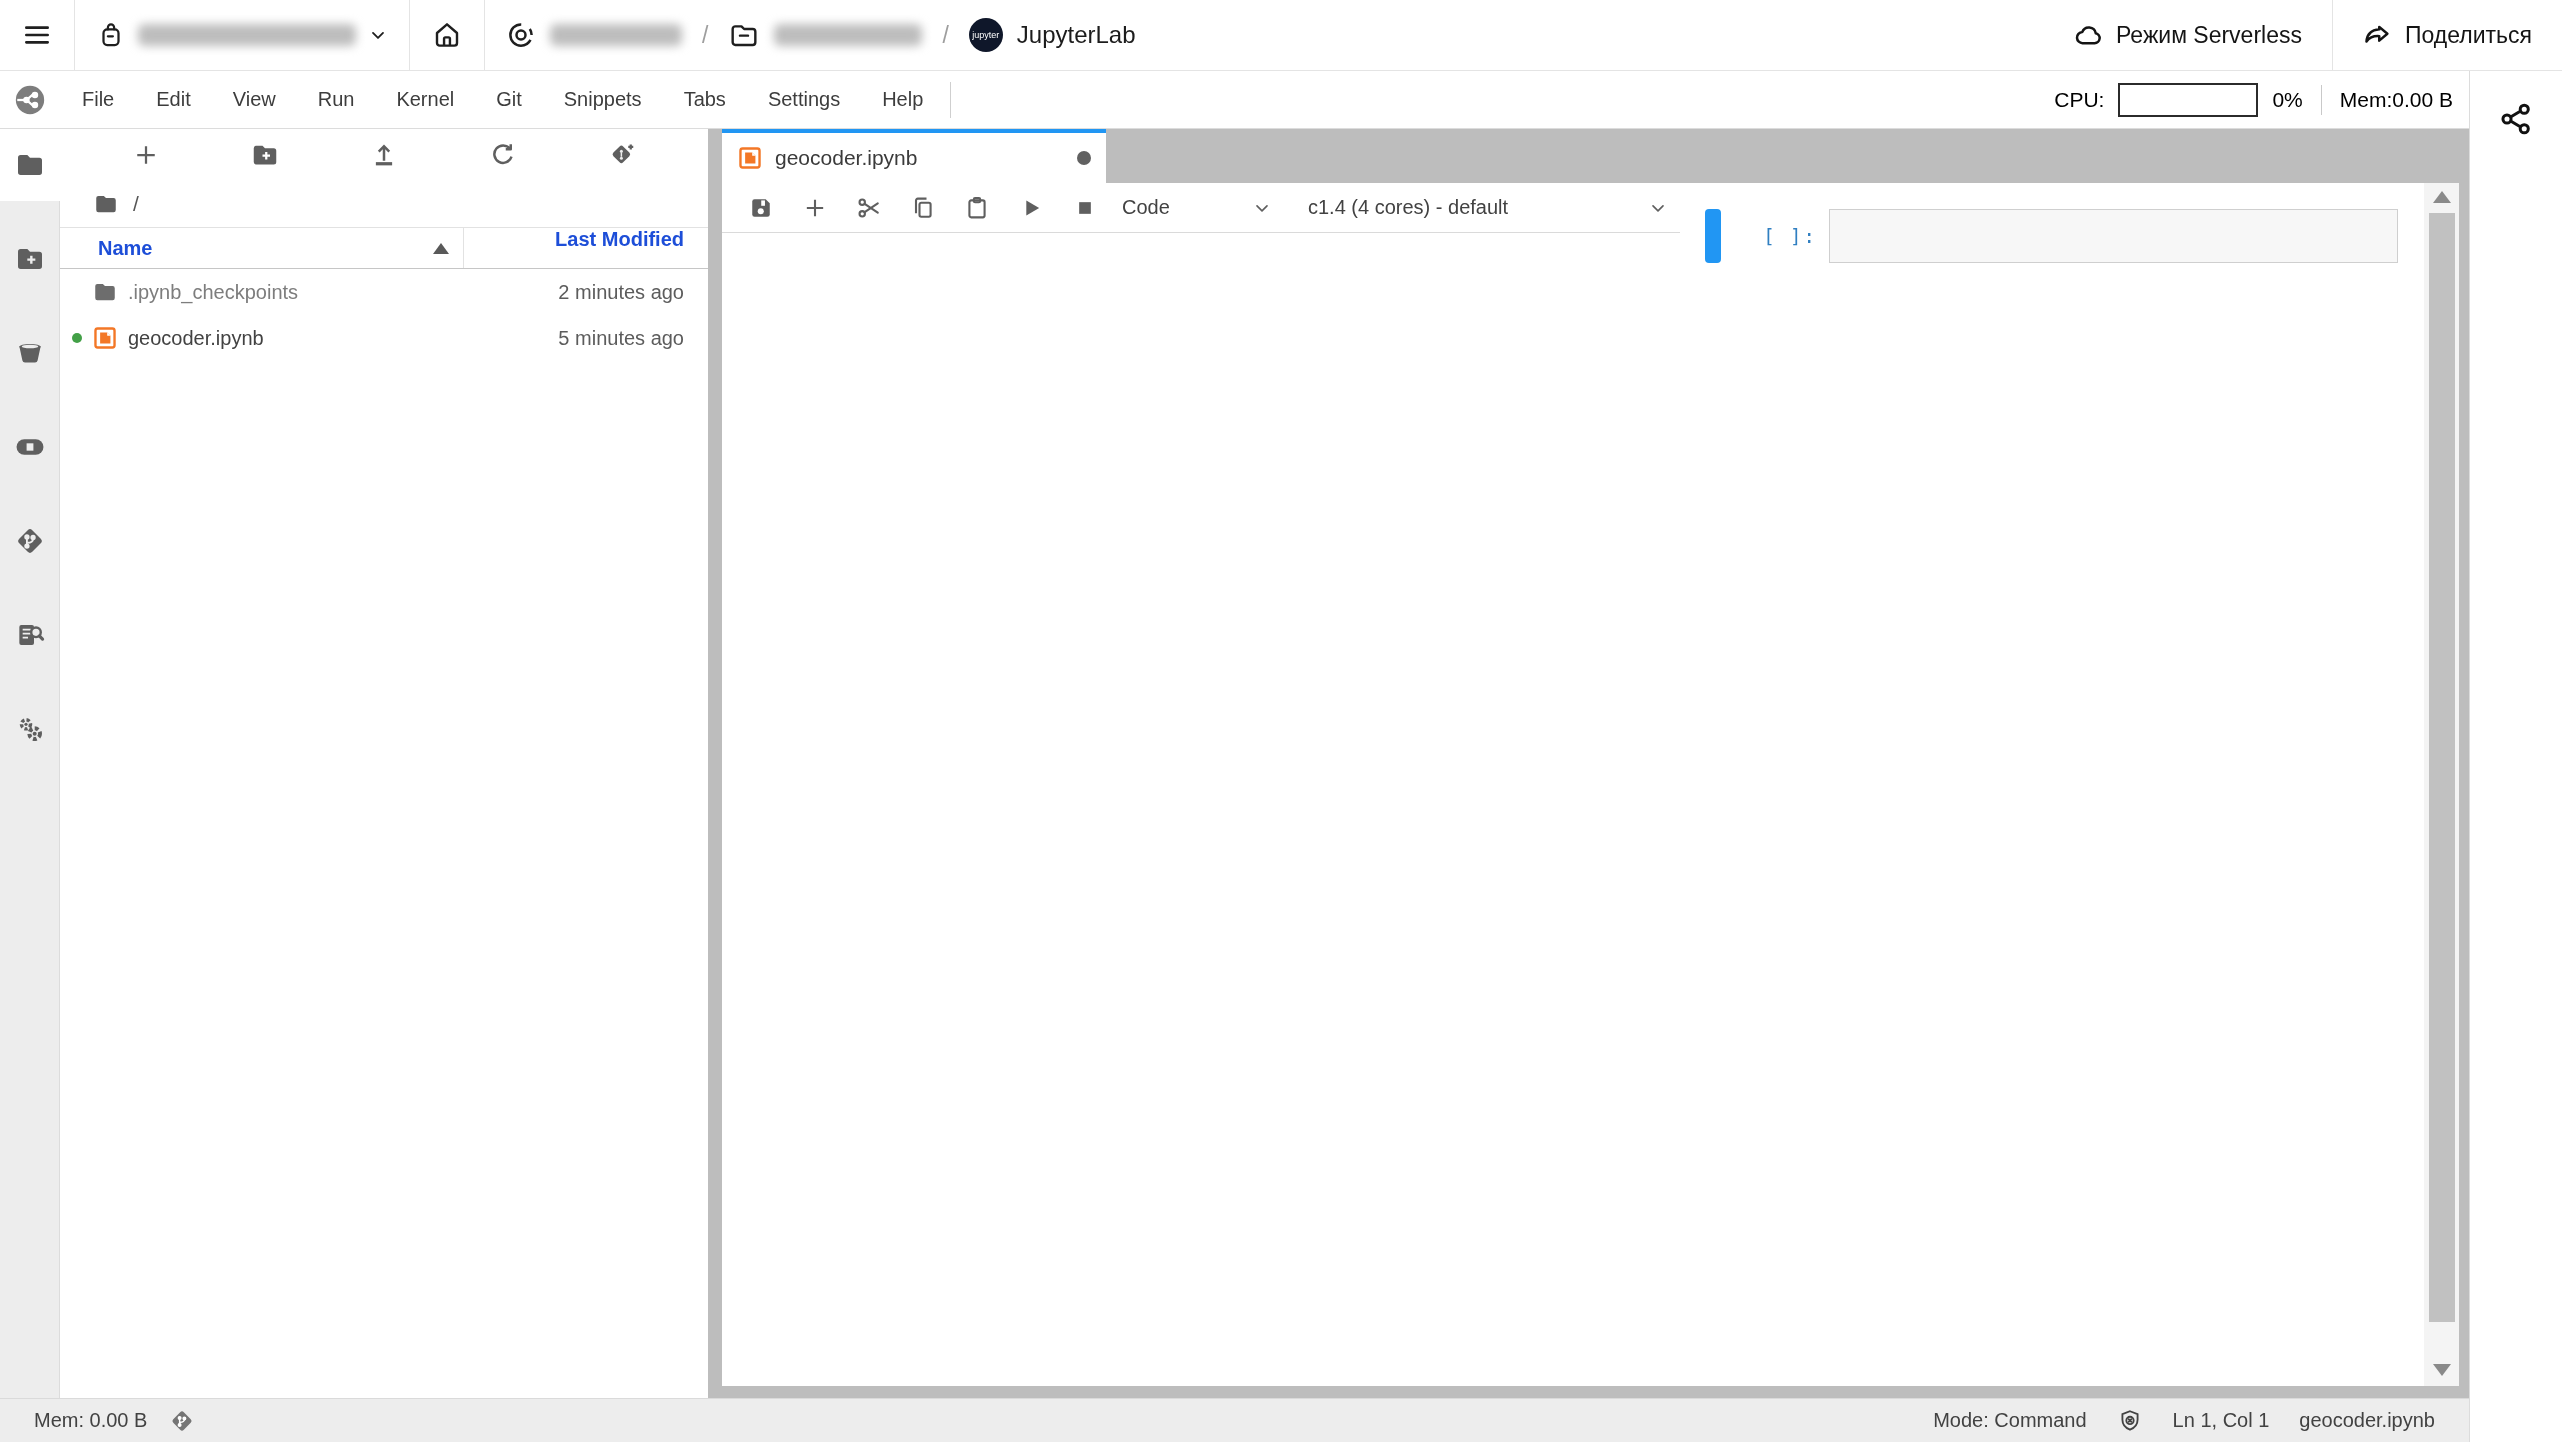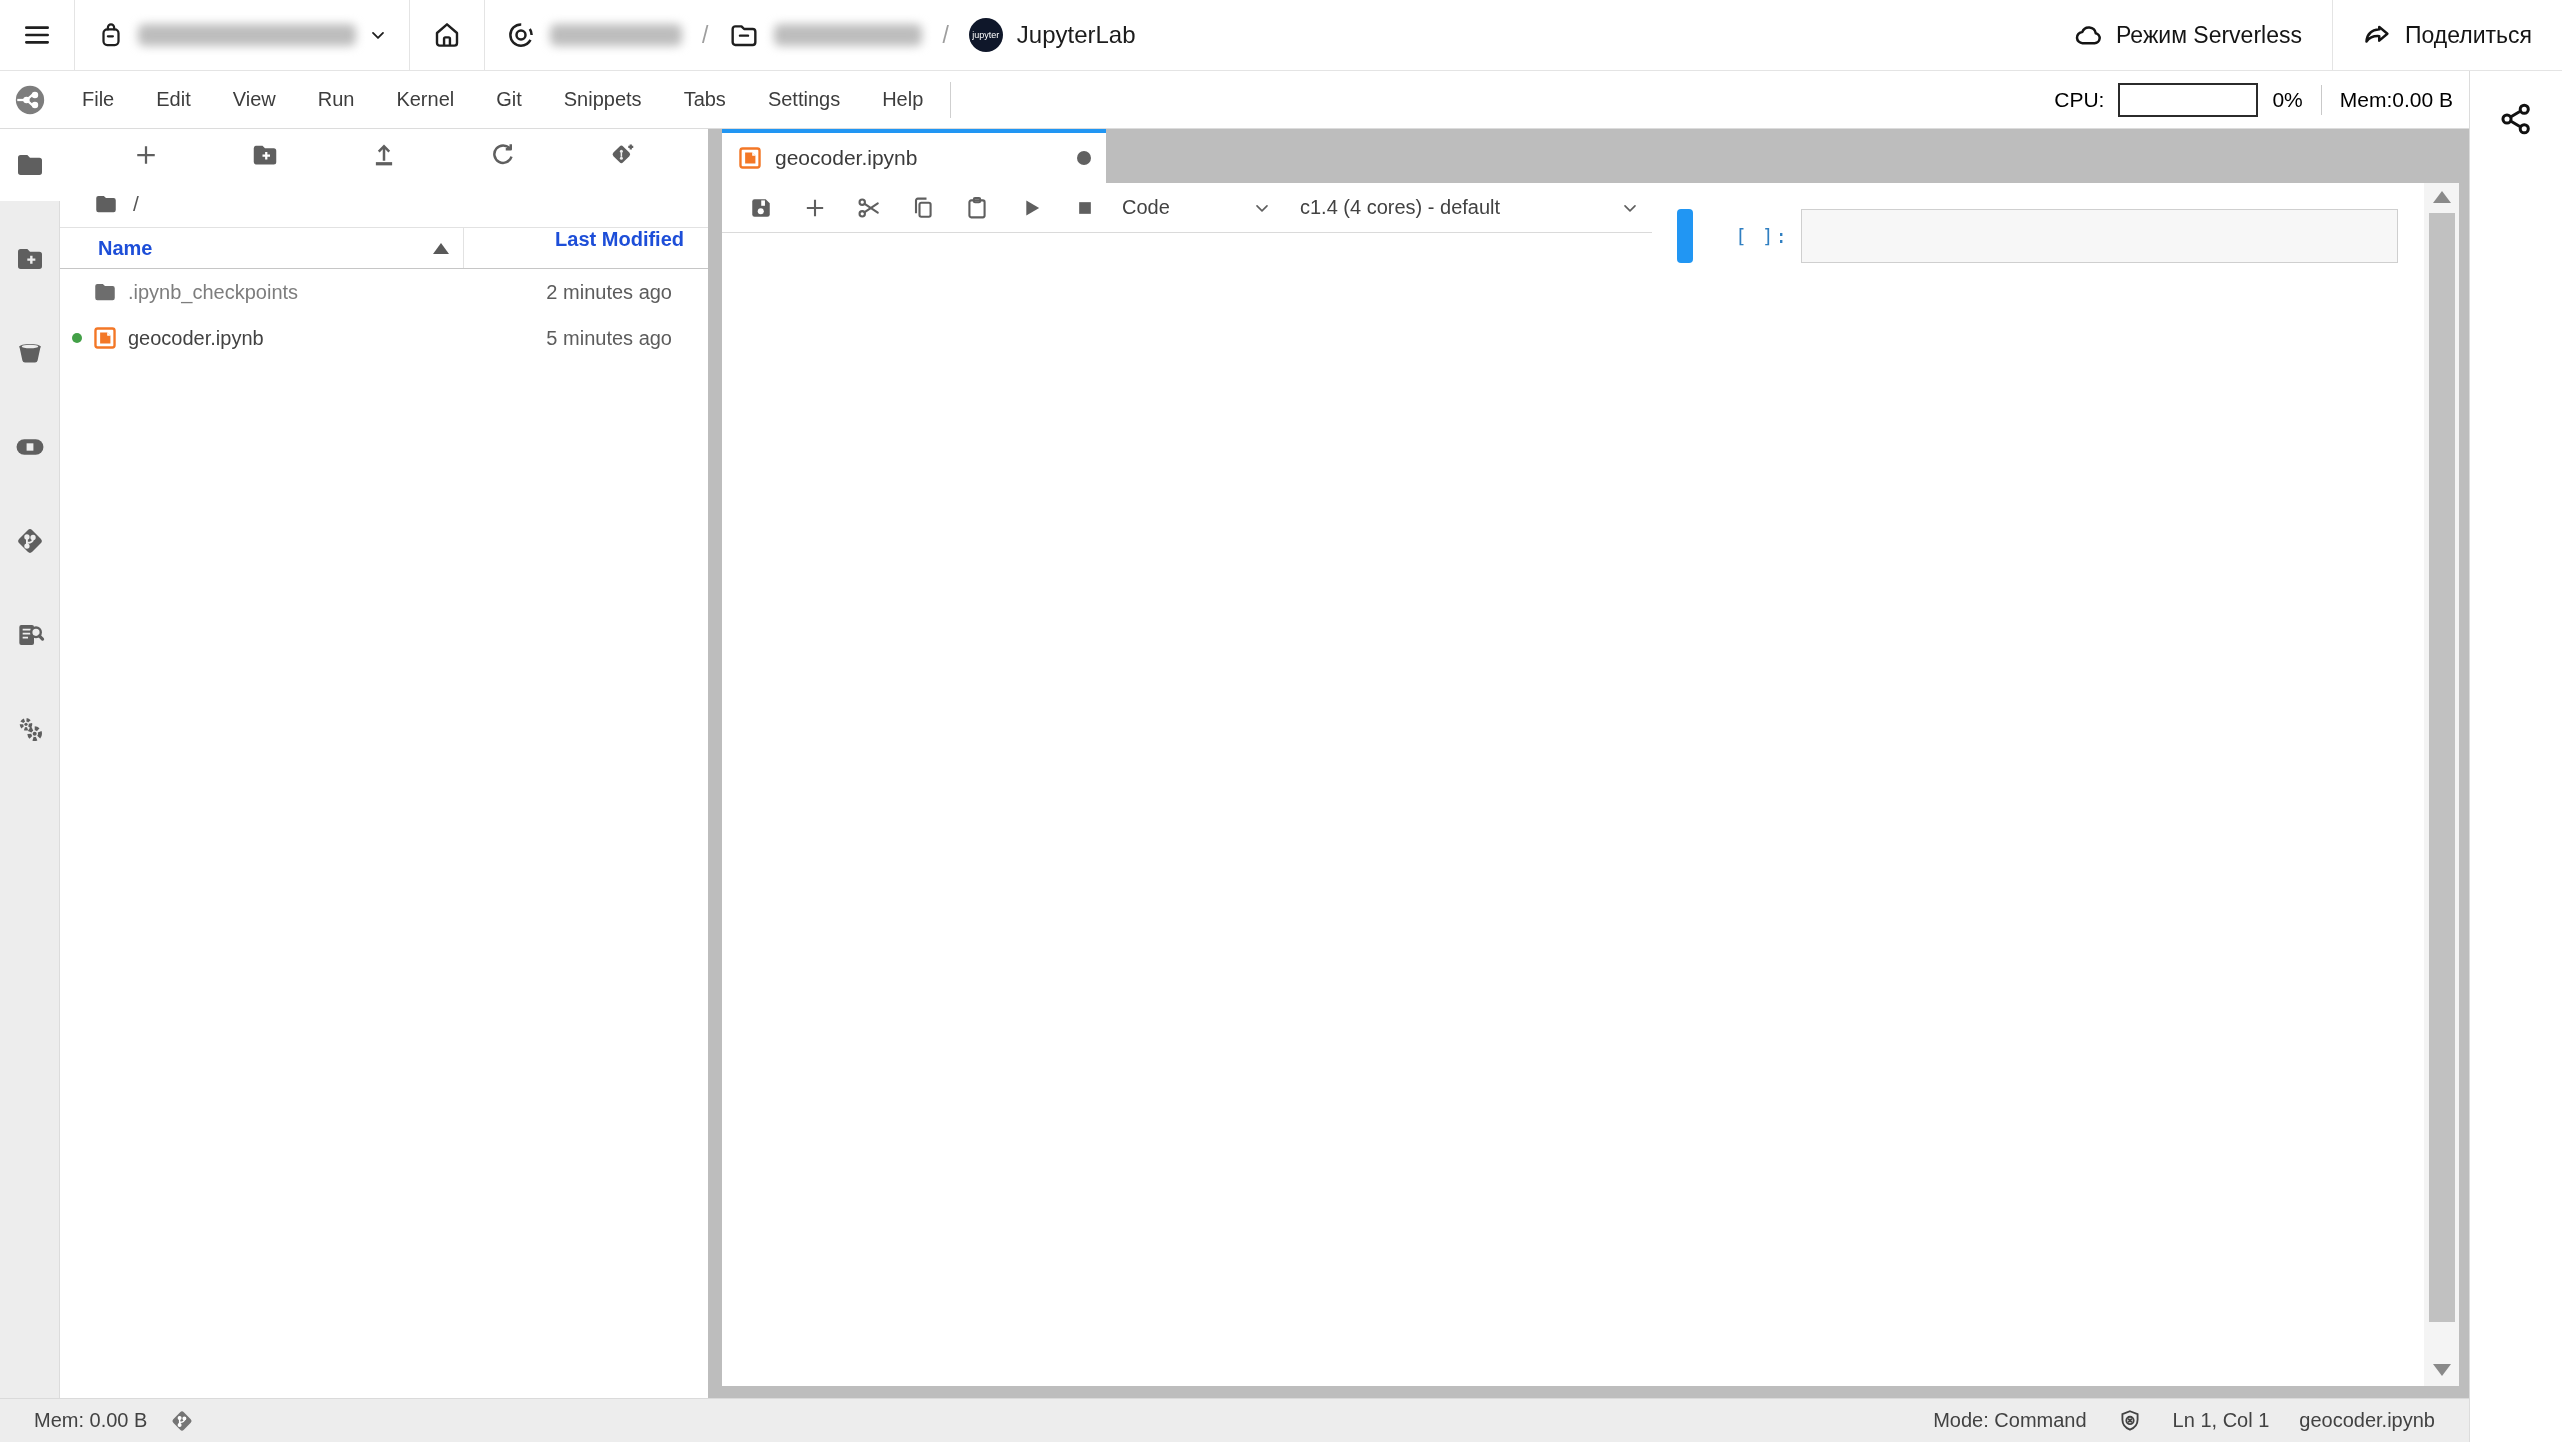--- a/index.html
+++ b/index.html
@@ -56,36 +56,36 @@
   .sort-tri { margin-left:auto; margin-right:14px; width:0; height:0; border-left:8px solid transparent;
     border-right:8px solid transparent; border-bottom:11px solid #595959; }
   .fb-col-mod { flex:1; text-align:right; padding-right:24px; cursor:pointer; }
   .fb-row { height:46px; display:flex; align-items:center; font-size:20px; cursor:pointer; }
   .run-slot { width:22px; display:flex; justify-content:flex-end; }
   .run-dot { width:10px; height:10px; border-radius:50%; background:#43a047; }
   .fb-ic { width:42px; display:flex; justify-content:center; margin-left:2px; }
   .fb-name { flex:1; padding-left:2px; }
   .fb-name.dim { color:#7d7d7d; }
   .fb-name.dark { color:#424242; }
-  .fb-date { color:#5c5c5c; padding-right:36px; }
+  .fb-date { color:#5c5c5c; padding-right:24px; }
 
   
   .dock { flex:1; background:#bdbdbd; display:flex; flex-direction:column; padding:0 10px 12px 14px; min-width:0; }
   .tabbar { height:54px; display:flex; align-items:stretch; }
   .tab { width:384px; background:#fff; border-top:4px solid #2196f3; display:flex; align-items:center;
     padding:0 15px; gap:12px; font-size:21px; color:#3b3b3b; cursor:pointer; }
   .dirty-dot { margin-left:auto; width:14px; height:14px; border-radius:50%; background:#616161; }
 
   .docpanel { flex:1; background:#fff; display:flex; min-height:0; }
   .nbtoolbar { height:50px; border-bottom:1px solid #dadada; display:flex; align-items:center; padding:0 12px; }
   .nbtb-btn { width:54px; height:44px; display:flex; align-items:center; justify-content:center; cursor:pointer; }
   .nb-select { display:flex; align-items:center; font-size:20px; color:#424242; cursor:pointer; }
   .nb-select .chev { margin-left:0; display:flex; }
   .sel-code { margin-left:10px; } .sel-code .lbl { width:130px; }
-  .sel-kernel { margin-left:28px; } .sel-kernel .lbl { width:320px; }
+  .sel-kernel { margin-left:36px;gap:20px; } .sel-kernel .lbl { width:320px; }
 
   .nbbody { flex:1; display:flex; min-height:0; }
   .cellzone { flex:1; padding-top:26px; min-width:0; }
   .cell { display:flex; align-items:stretch; height:54px; }
   .collapser { width:16px; border-radius:4px; background:#2196f3; margin-left:25px; cursor:pointer; }
   .prompt { width:108px; display:flex; align-items:center; justify-content:flex-end; padding-right:12px;
     font-family:"DejaVu Sans Mono", monospace; font-size:19px; color:#307fc1; letter-spacing:2px; }
   .cell-input { flex:1; margin-right:26px; background:#f7f7f7; border:1px solid #cfcfcf; cursor:text; }
 
   .nbscroll { width:35px; background:#f4f4f4; display:flex; flex-direction:column; align-items:center;

